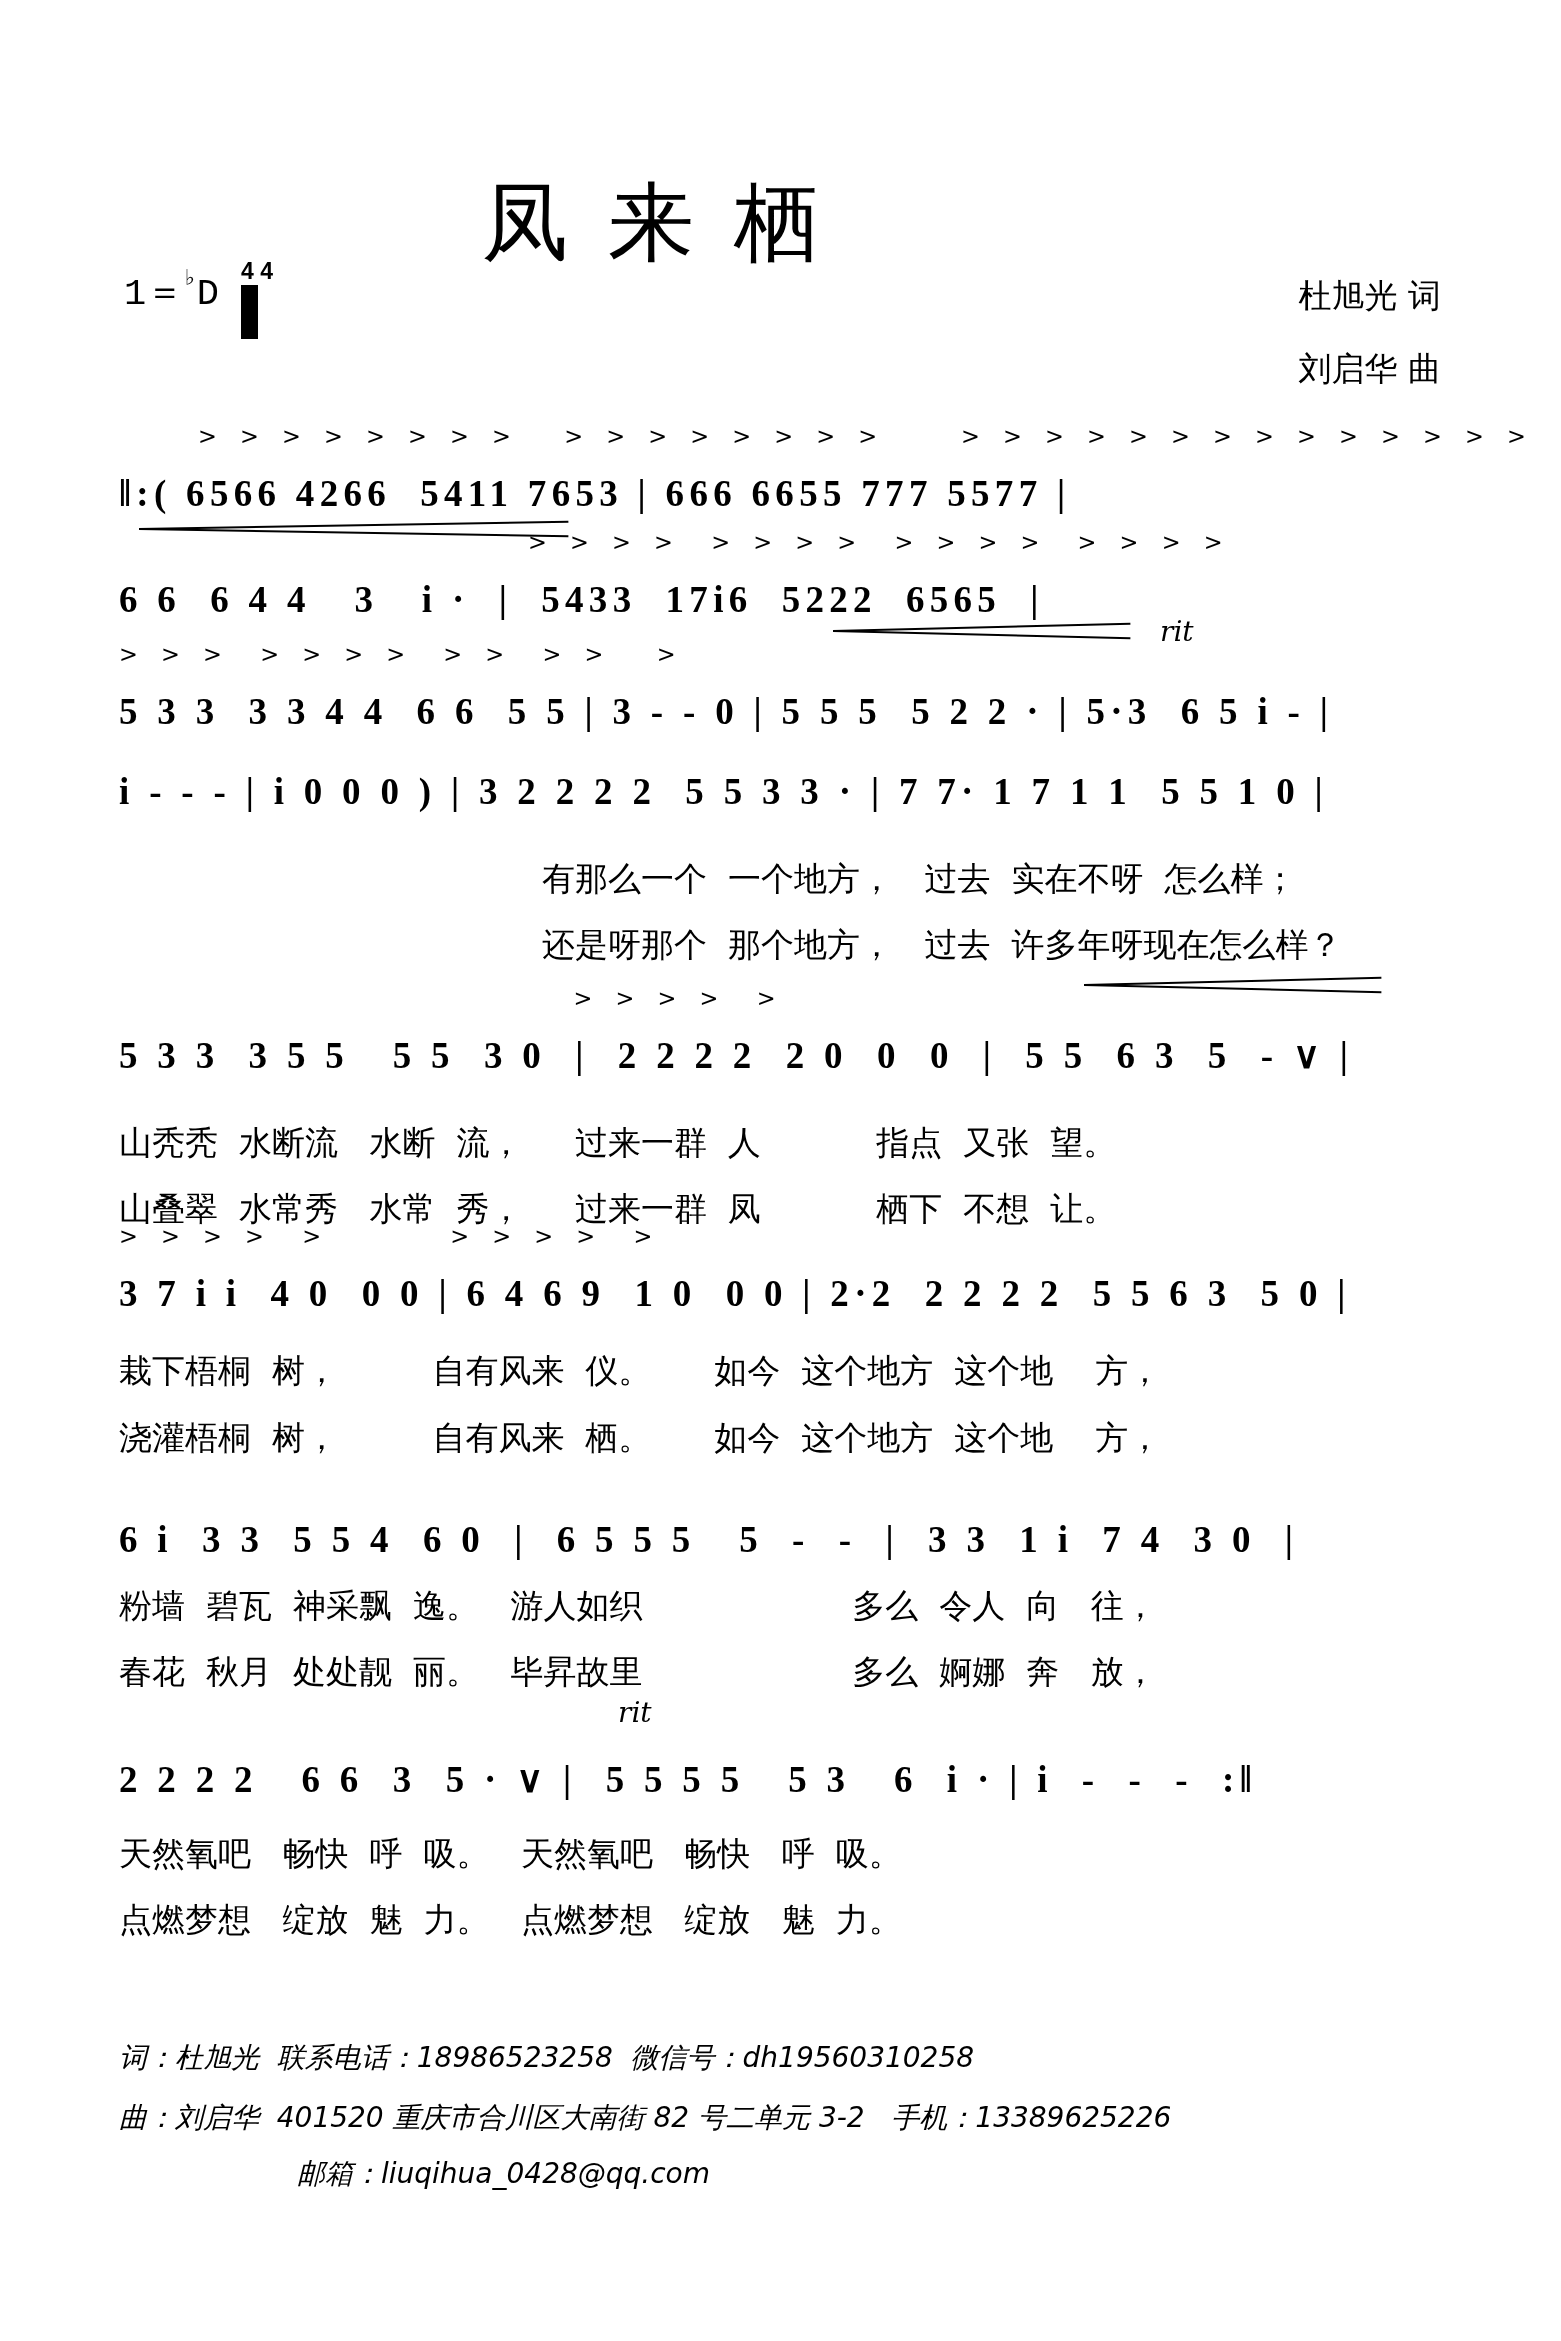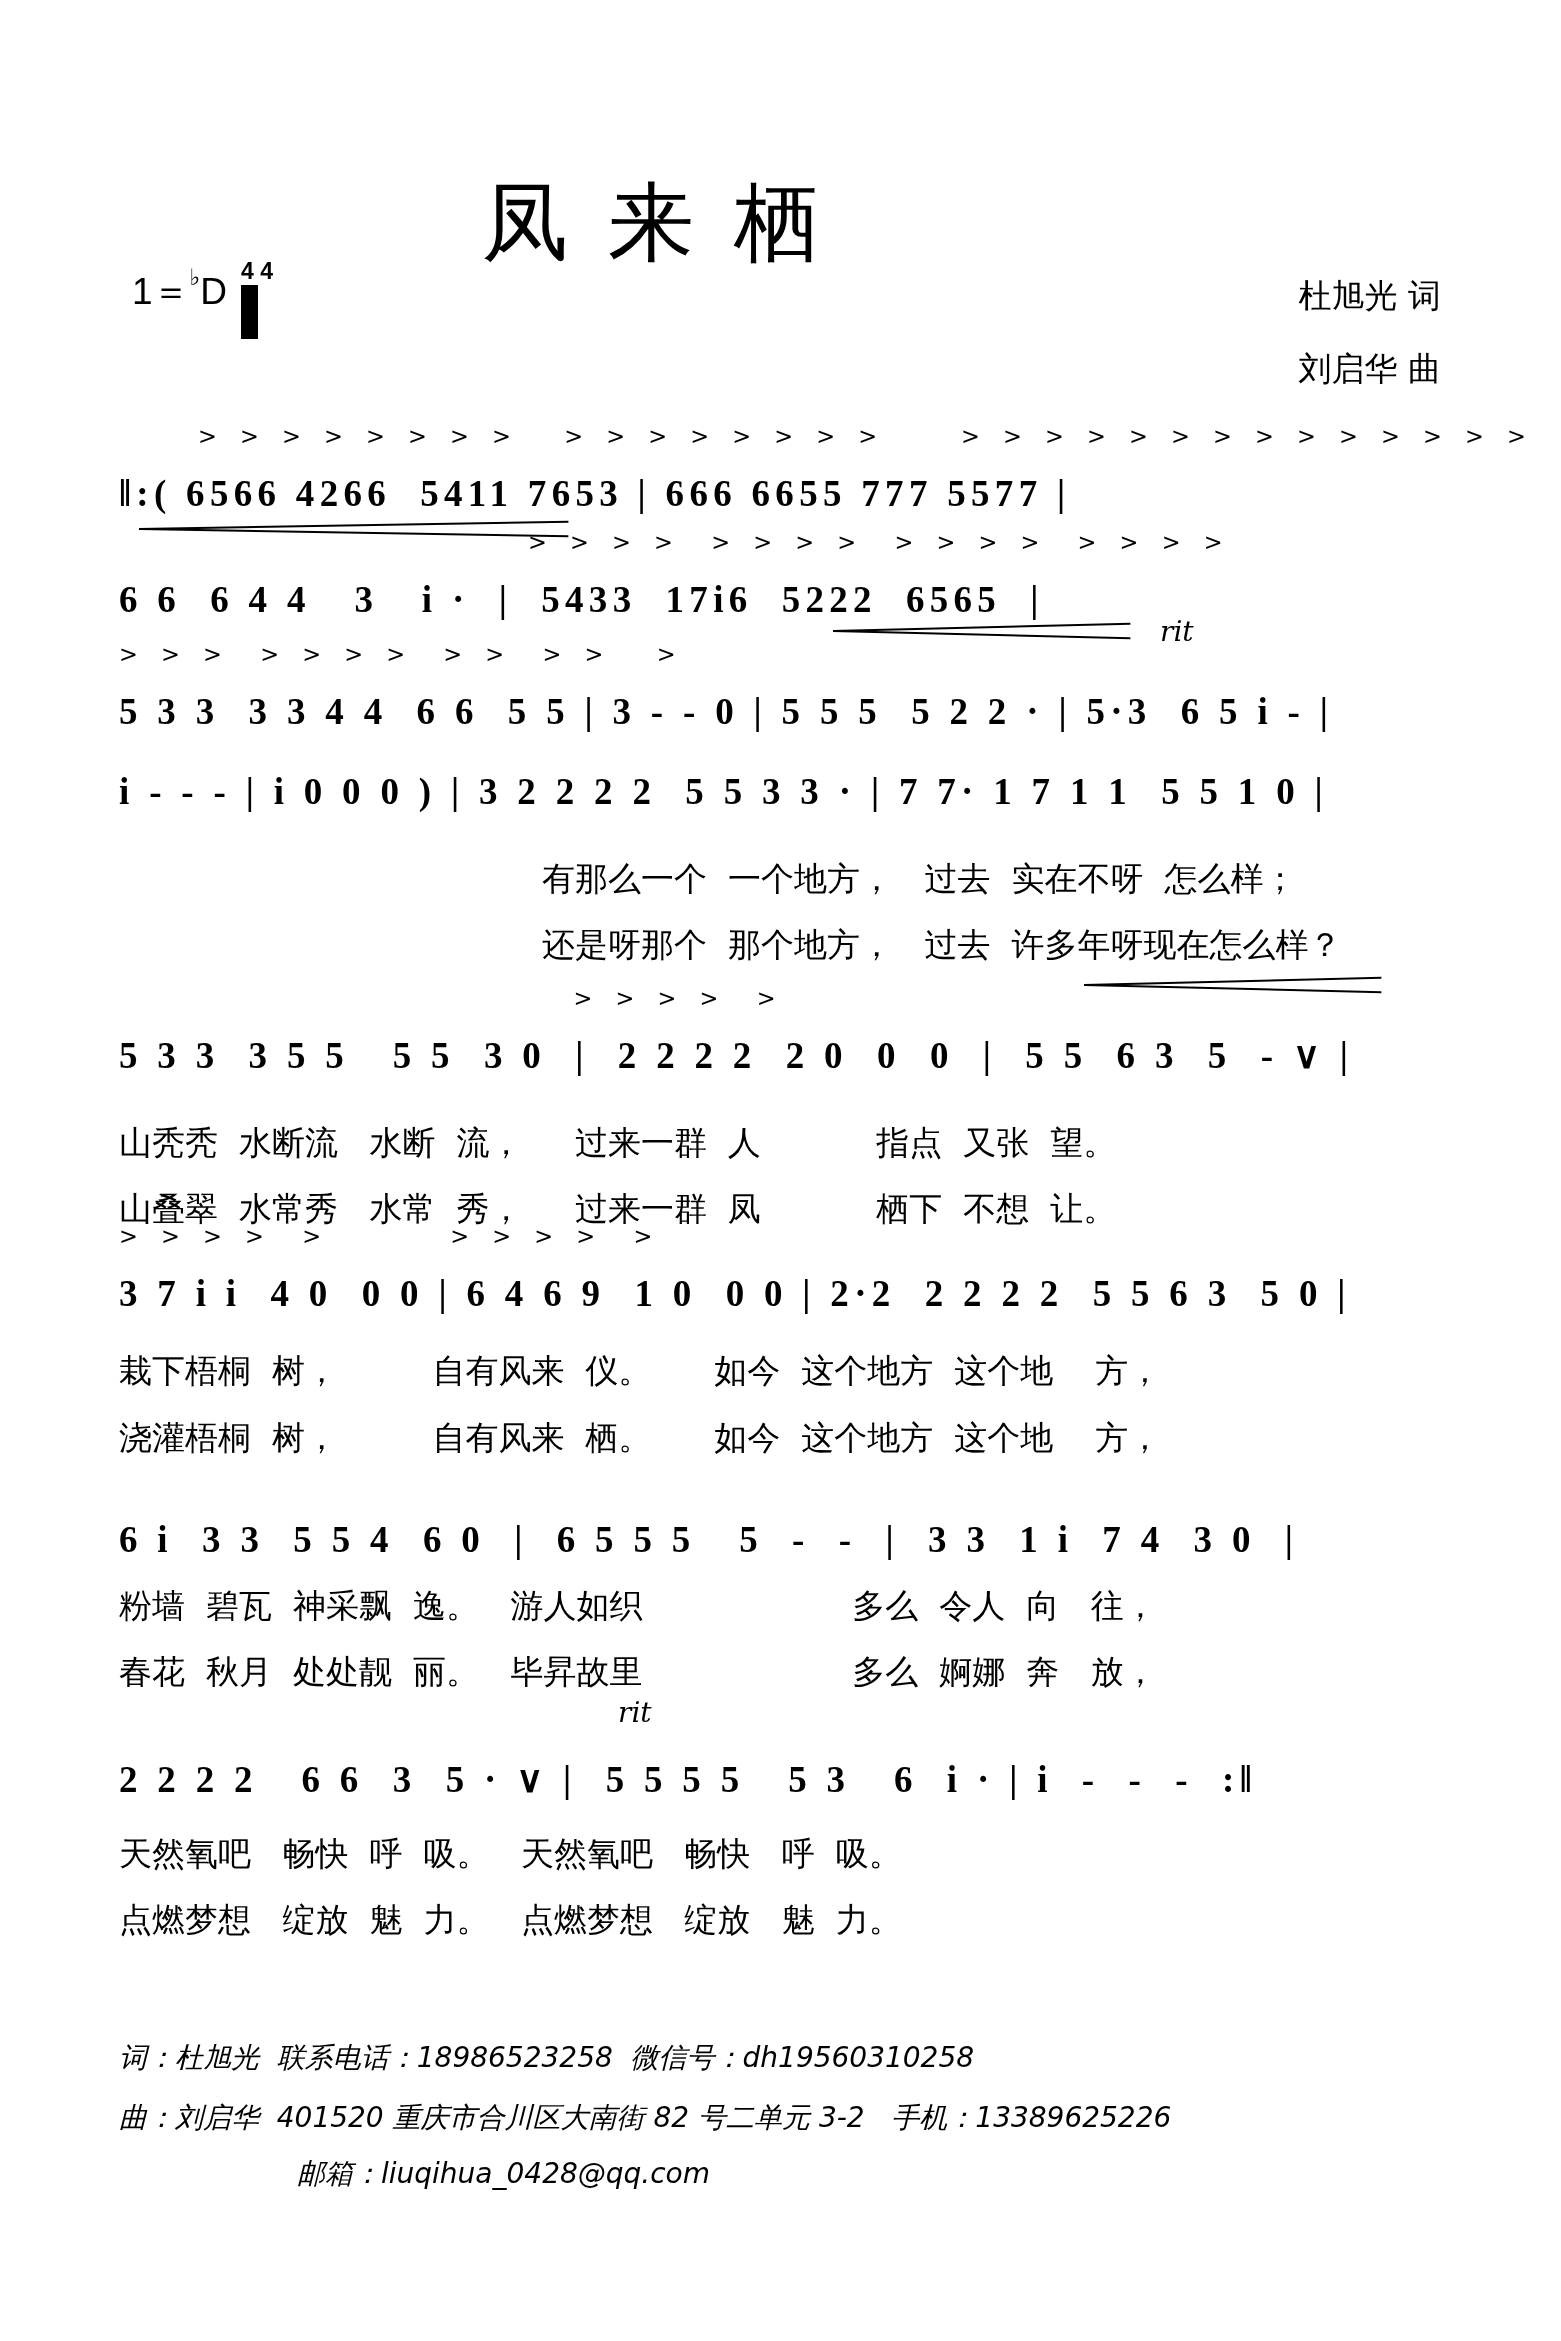--- a/index.html
+++ b/index.html
@@ -1,21 +1,21 @@
 <!DOCTYPE html>
 <html style="font-size:10.6px"><head>
 <meta charset="utf-8">
 <style>
   html,body{margin:0;padding:0;background:#fff;}
   body{width:1561px;height:2342px;position:relative;overflow:hidden;color:#000;
        font-family:"DejaVu Sans","Liberation Sans",sans-serif;}
   .abs{position:absolute;}
   .title{left:0;width:1342px;top:165px;text-align:center;font-size:86px;letter-spacing:40px;
          font-family:"DejaVu Serif","Liberation Serif",serif;}
-  .key{left:132px;top:264px;font-size:37px;font-family:Liberation Sans, sans-serif;}
+  .key{left:124px;top:264px;font-size:37px;font-family:Liberation Mono, monospace;}
   .key .flat{font-size:22.5px;vertical-align:18.5px;}
   .timesig{left:241px;top:259px;font-size:23px;line-height:25px;text-align:center;font-weight:bold;
            font-family:"Liberation Sans",sans-serif;}
   .timesig .bar{display:block;border-top:2px solid #000;width:17px;margin:1.3px auto;}
   .credit{right:120px;font-size:33px;font-family:"DejaVu Sans",sans-serif;}
   .row{position:absolute;left:119px;width:1322px;}
   .notes{position:absolute;font-family:Liberation Serif, serif;font-weight:bold;font-size:37px;
          white-space:pre;letter-spacing:5.3px;margin-top:23px;}
   .accents{position:absolute;font-size:22.5px;white-space:pre;letter-spacing:8px;}
   .bar{position:absolute;width:2px;background:#000;height:52px;}

